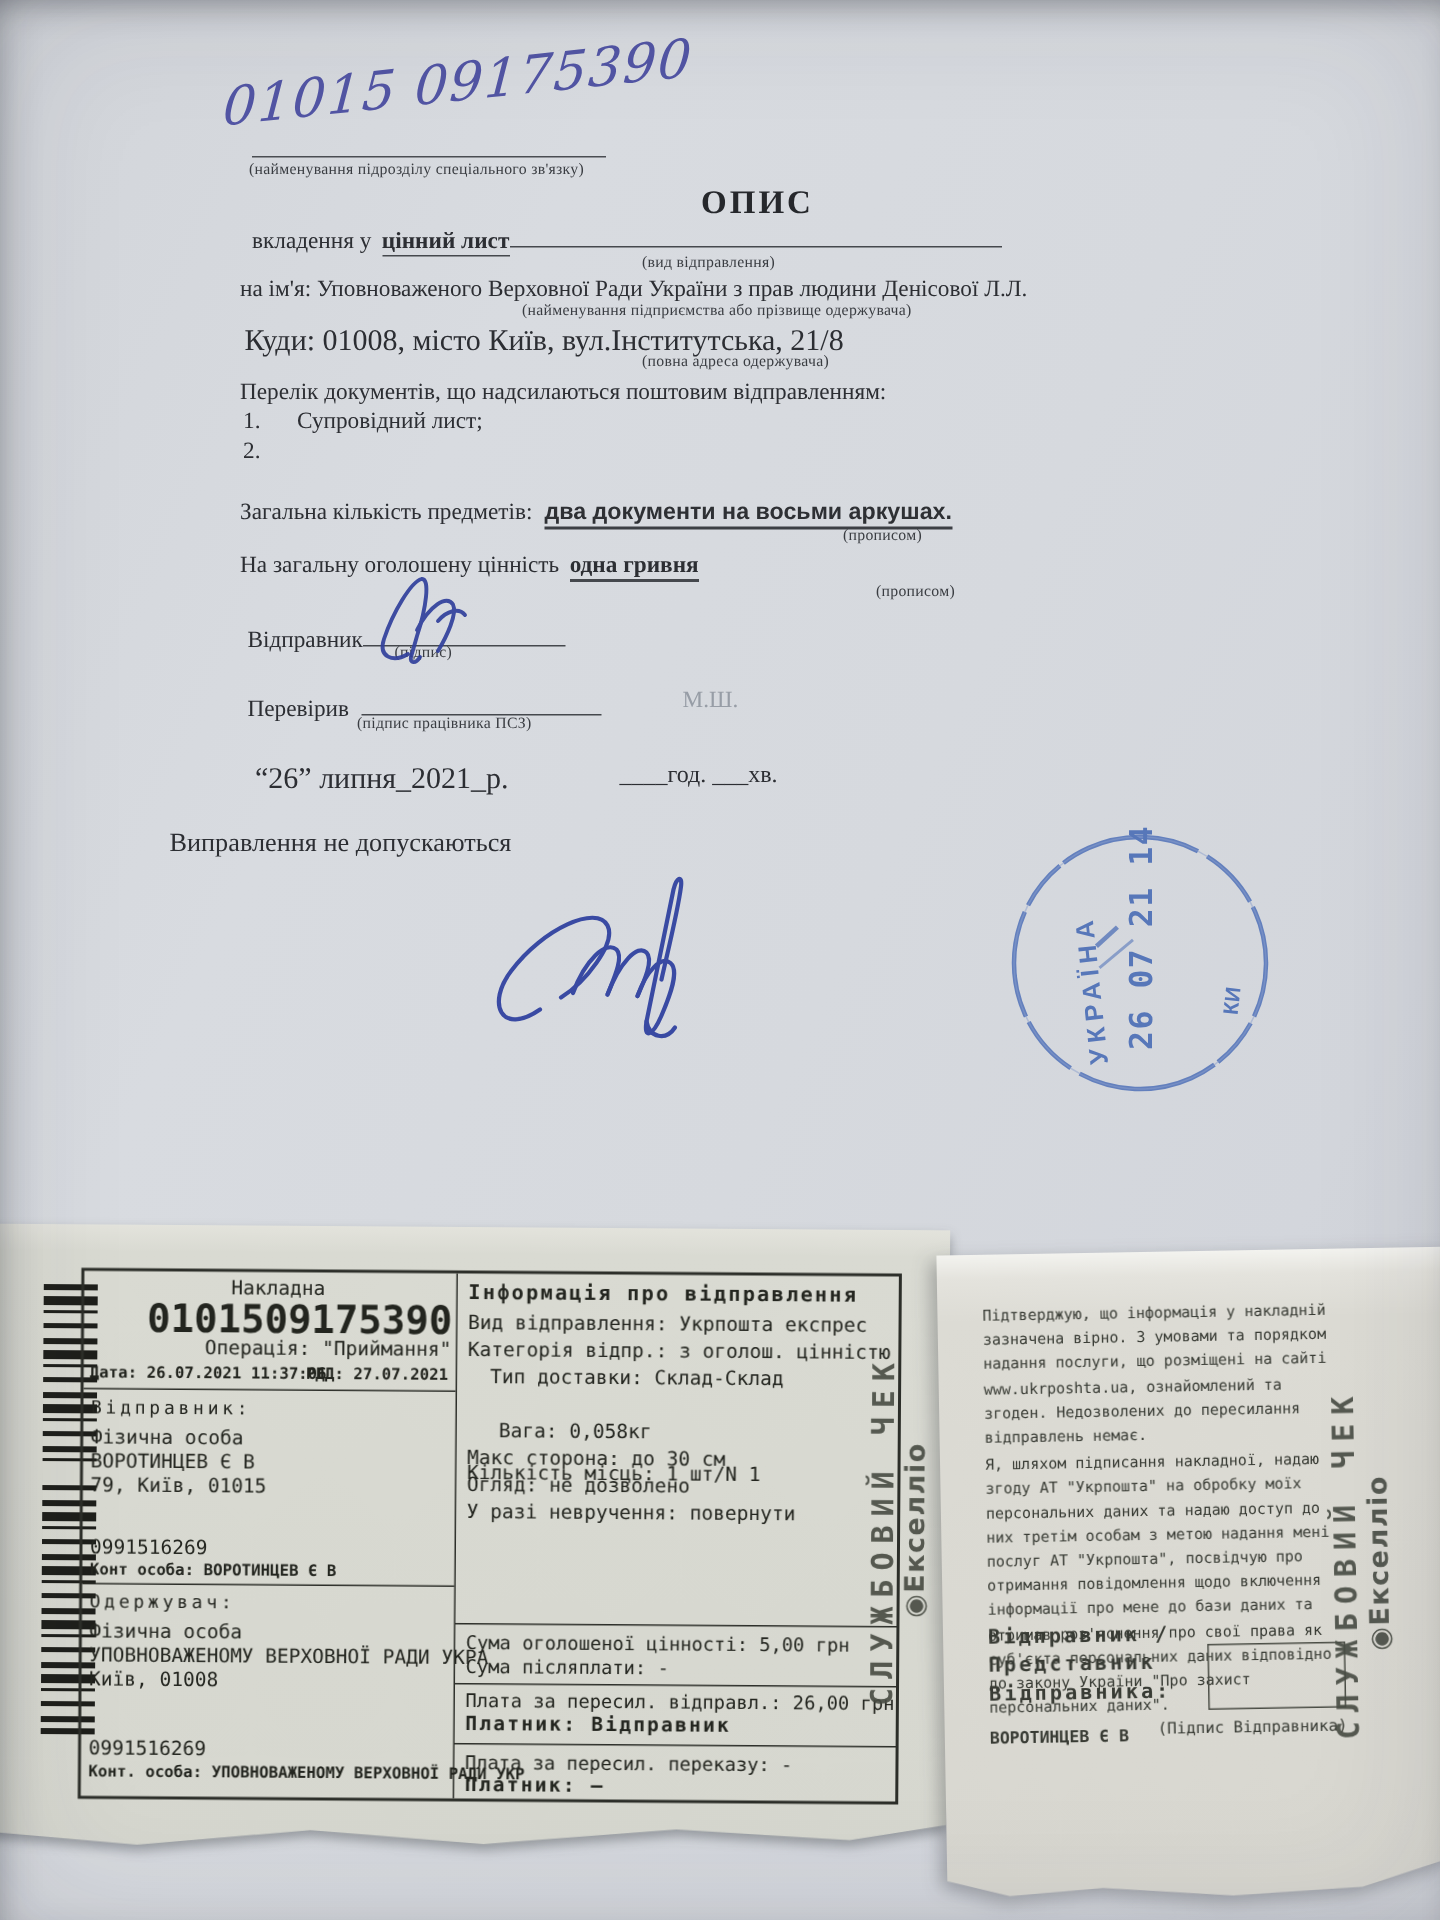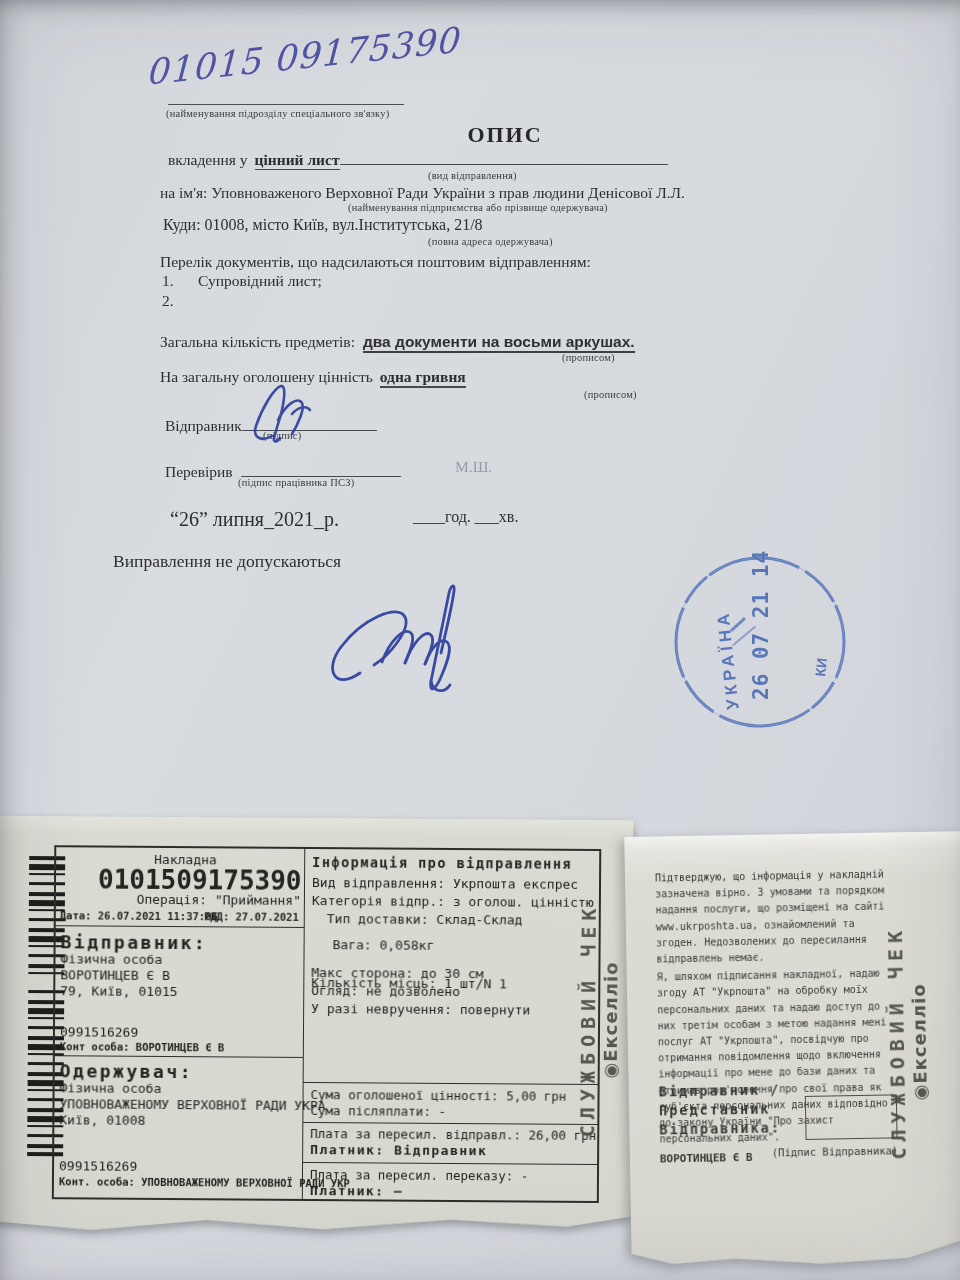--- a/index.html
+++ b/index.html
@@ -42,21 +42,21 @@
   .barcode{position:absolute;left:38px;top:40px;width:36px;height:300px;
     background:repeating-linear-gradient(180deg,#1e1f1b 0 4px,transparent 4px 8px,#1e1f1b 8px 14px,transparent 14px 17px,#1e1f1b 17px 19px,transparent 19px 26px,#1e1f1b 26px 29px,transparent 29px 36px);}
   .barcode:after{content:"";position:absolute;left:0;top:118px;width:100%;height:14px;background:#d7d8d0;}
   .tbl{position:absolute;left:63px;top:29px;width:543px;height:350px;border:2px solid #2c2e29;}
   .colL{position:absolute;left:0;top:0;width:248px;height:100%;border-right:1.5px solid #2c2e29;}
   .colM{position:absolute;left:249px;top:0;right:0;height:100%;}
   .hline{position:absolute;left:0;right:0;border-top:1.5px solid #2c2e29;}
   .mono13{font-size:13px;line-height:16.5px;white-space:nowrap;}
   .mono12{font-size:12.5px;line-height:16px;white-space:nowrap;}
   .mono10{font-size:10.5px;font-weight:bold;white-space:nowrap;}
-  .rhead{font-size:18px;font-weight:bold;letter-spacing:2.5px;white-space:nowrap;}
+  .rhead{font-size:12px;font-weight:normal;letter-spacing:2.5px;white-space:nowrap;}
   .waybill-num{font-size:26px;font-weight:bold;letter-spacing:0;}
   .vert-brand{position:absolute;display:flex;flex-direction:column;align-items:center;
     transform:rotate(-90deg);color:#474b42;opacity:.9;}
   .vb1{font-size:20px;font-weight:bold;letter-spacing:6px;font-family:"DejaVu Sans Mono",monospace;white-space:nowrap;}
   .vb2{font-size:18px;font-weight:bold;letter-spacing:1px;font-family:"DejaVu Sans",sans-serif;white-space:nowrap;}
   
   .paper2-wrap{position:absolute;left:628px;top:834px;width:346px;height:430px;
     transform:rotate(-1deg);filter:drop-shadow(-4px 4px 6px rgba(30,33,40,.3));}
   .paper2{width:100%;height:100%;position:relative;
     background:linear-gradient(180deg,#f3f3ef 0,#e4e3dd 16px,#dcdbd4 45px,#d8d7d0 100%);
@@ -88,21 +88,21 @@
     <span>вкладення у</span>
     <span style="width:7px;"></span>
     <span class="bold-u">цінний лист</span>
     <span class="fill-line"></span>
   </div>
   <div class="cap abs" style="left:428px;top:170px;">(вид  відправлення)</div>
 
   <div class="abs doc-text" style="left:160px;top:184px;">на ім'я: Уповноваженого Верховної Ради України з прав людини Денісової Л.Л.</div>
   <div class="cap abs" style="left:348px;top:202px;">(найменування підприємства або прізвище одержувача)</div>
 
-  <div class="abs doc-text" style="left:163px;top:216px;font-size:16px;">Куди:  01008, місто Київ, вул.Інститутська, 21/8</div>
+  <div class="abs doc-text" style="left:163px;top:216px;font-size:20px;">Куди:  01008, місто Київ, вул.Інститутська, 21/8</div>
   <div class="cap abs" style="left:428px;top:236px;">(повна адреса одержувача)</div>
 
   <div class="abs doc-text" style="left:160px;top:253px;">Перелік документів, що надсилаються поштовим відправленням:</div>
 
   <div class="abs" style="left:162px;top:272px;width:655px;display:grid;grid-template-columns:36px 1fr;row-gap:2px;">
     <div class="doc-text">1.</div>
     <div class="doc-text">Супровідний лист;</div>
     <div class="doc-text">2.</div>
   </div>
 
@@ -198,21 +198,21 @@
         <div class="abs mono13" style="left:5px;top:311px;">0991516269</div>
         <div class="abs mono10" style="left:5px;top:328px;">Конт. особа: УПОВНОВАЖЕНОМУ ВЕРХОВНОЇ РАДИ УКР</div>
       </div>
 
       <div class="colM">
         <div class="abs" style="left:7px;top:5px;font-size:13.5px;font-weight:bold;letter-spacing:1.5px;white-space:nowrap;">Інформація про відправлення</div>
         <div class="abs mono13" style="left:7px;top:26px;">Вид відправлення: Укрпошта експрес</div>
         <div class="abs mono13" style="left:7px;top:44px;">Категорія відпр.: з оголош. цінністю</div>
         <div class="abs mono13" style="left:22px;top:62px;">Тип доставки: Склад-Склад</div>
         <div class="abs mono13" style="left:7px;top:80px;margin-top:46px;">Кількість місць: 1 шт/N 1</div>
-        <div class="abs mono13" style="left:7px;top:88px;padding-left:21px;">Вага: 0,058кг</div>
+        <div class="abs mono13" style="left:7px;top:98px;padding-left:21px;">Вага: 0,058кг</div>
         <div class="abs mono13" style="left:7px;top:116px;">Макс сторона: до 30 см</div>
         <div class="abs mono13" style="left:7px;top:134px;">Огляд: не дозволено</div>
         <div class="abs mono13" style="left:7px;top:152px;">У разі невручення: повернути</div>
 
         <div class="hline" style="top:233px;"></div>
         <div class="abs mono12" style="left:7px;top:238px;">Сума оголошеної цінності: 5,00 грн</div>
         <div class="abs mono12" style="left:7px;top:254px;">Сума післяплати: -</div>
 
         <div class="hline" style="top:273px;"></div>
         <div class="abs mono12" style="left:7px;top:277px;">Плата за пересил. відправл.: 26,00 грн</div>

